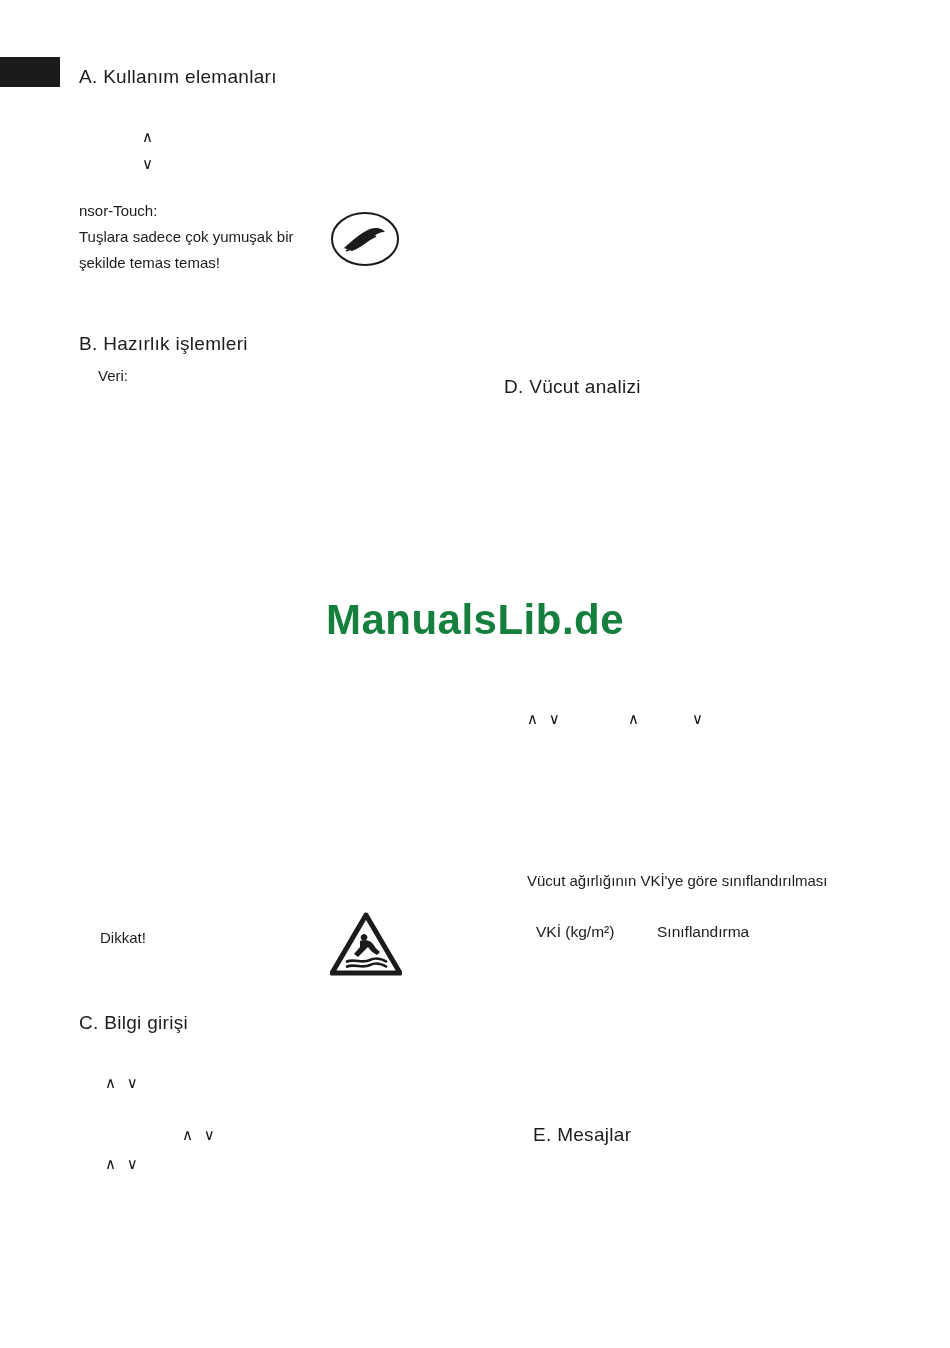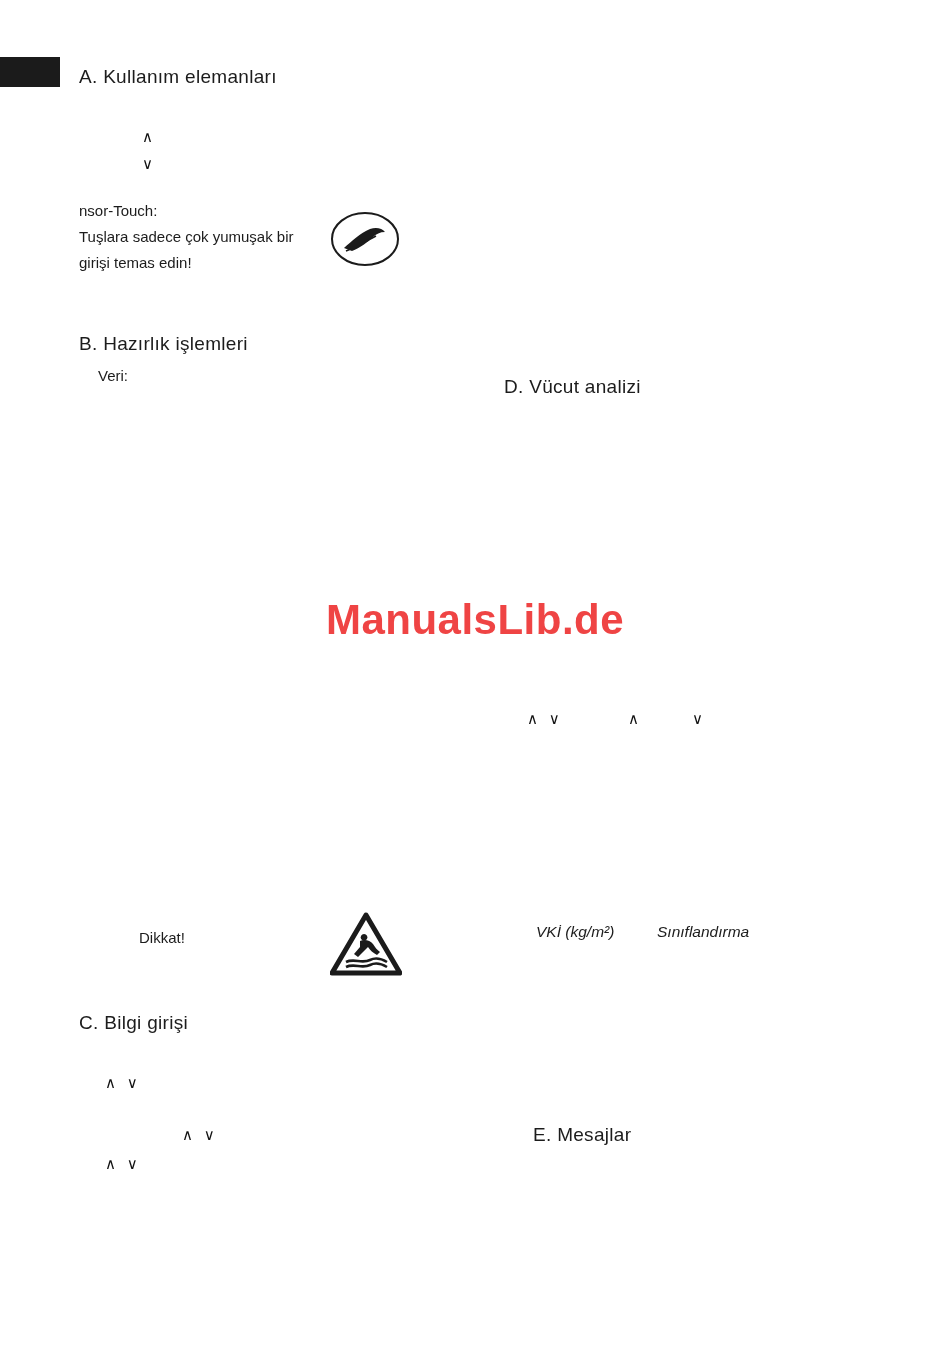--- a/index.html
+++ b/index.html
@@ -65,21 +65,21 @@
   }
   .watermark {
     position: absolute;
     left: 0;
     right: 0;
     top: 596px;
     text-align: center;
     font-family: "Liberation Sans", sans-serif;
     font-size: 42px;
     font-weight: bold;
-    color: #ef4444;
+    color: #15803d;
     letter-spacing: 0.5px;
     user-select: none;
   }
   .touch-icon {
     position: absolute;
     left: 330px;
     top: 211px;
     width: 70px;
     height: 56px;
   }
@@ -89,62 +89,62 @@
     top: 912px;
     width: 72px;
     height: 64px;
   }
   .tbl-header {
     position: absolute;
     font-family: "Liberation Sans", sans-serif;
     font-size: 15.5px;
     color: #1c1c1c;
     white-space: nowrap;
-    font-style: italic;
   }
 </style>
 </head>
 <body>
 
 <div class="page">
 
   <div class="black-tab"></div>
 
   <div class="heading" style="left:79px; top:66px;">A. Kullanım elemanları</div>
 
   <div class="arrow-single" style="left:142px; top:128px;">∧</div>
   <div class="arrow-single" style="left:142px; top:155px;">∨</div>
 
   <div class="small-label" style="left:79px; top:202px;">nsor-Touch:</div>
   <div class="body-text" style="left:79px; top:228px;">Tuşlara sadece çok yumuşak bir</div>
-  <div class="body-text" style="left:79px; top:254px;">girişi temas edin!</div>
+  <div class="body-text" style="left:79px; top:254px;">şekilde temas temas!</div>
 
   <svg class="touch-icon" viewBox="0 0 70 56">
     <ellipse cx="35" cy="28" rx="33" ry="26" fill="none" stroke="#1b1b1b" stroke-width="2"></ellipse>
     <path d="M14 37 C22 30, 30 22, 40 18 C46 16, 52 17, 55 21 C50 21, 46 23, 43 26 C38 31, 30 37, 22 40 Z" fill="#1b1b1b"></path>
     <path d="M16 40 C26 36, 36 30, 46 25" fill="none" stroke="#1b1b1b" stroke-width="1.6"></path>
   </svg>
 
   <div class="heading" style="left:79px; top:302px;margin-top:31px;">B. Hazırlık işlemleri</div>
 
   <div class="body-text" style="left:98px; top:367px;">Veri:</div>
 
   <div class="heading" style="left:504px; top:376px;">D. Vücut analizi</div>
 
   <div class="watermark">ManualsLib.de</div>
 
   <div class="arrow-glyph" style="left:527px; top:710px;">∧ ∨</div>
   <div class="arrow-single" style="left:628px; top:710px;">∧</div>
   <div class="arrow-single" style="left:692px; top:710px;">∨</div>
 
+  <div class="body-text" style="left:527px; top:872px;">Vücut ağırlığının VKİ'ye göre sınıflandırılması</div>
 
   <div class="tbl-header" style="left:536px; top:923px;">VKİ (kg/m²)</div>
   <div class="tbl-header" style="left:657px; top:923px;">Sınıflandırma</div>
 
-  <div class="body-text" style="left:100px; top:929px;margin-left:39px;">Dikkat!</div>
+  <div class="body-text" style="left:100px; top:929px;">Dikkat!</div>
 
   <svg class="warn-icon" viewBox="0 0 72 64">
     <polygon points="36,3 70,61 2,61" fill="#ffffff" stroke="#1b1b1b" stroke-width="5" stroke-linejoin="round"></polygon>
     <path d="M34 22 a3.4 3.4 0 1 0 0.1 0 Z" fill="#1b1b1b"></path>
     <path d="M30 29 C34 27, 40 28, 43 32 C45 35, 47 38, 50 40 L47 43 C43 41, 40 38, 38 35 L33 40 L28 45 L24 42 L30 35 Z" fill="#1b1b1b"></path>
     <path d="M16 50 C24 46, 32 52, 40 48 C46 45, 52 47, 57 50" fill="none" stroke="#1b1b1b" stroke-width="2.6"></path>
     <path d="M16 55 C24 51, 32 57, 40 53 C46 50, 52 52, 57 55" fill="none" stroke="#1b1b1b" stroke-width="2.6"></path>
   </svg>
 
   <div class="heading" style="left:79px; top:1012px;">C. Bilgi girişi</div>

